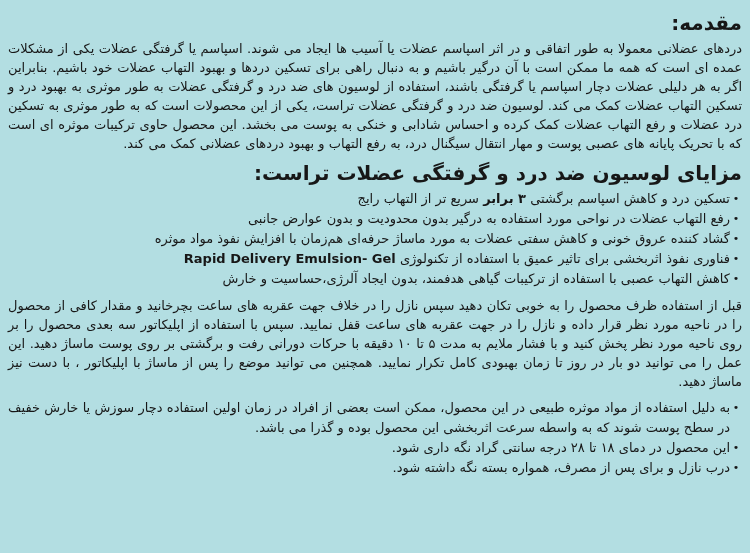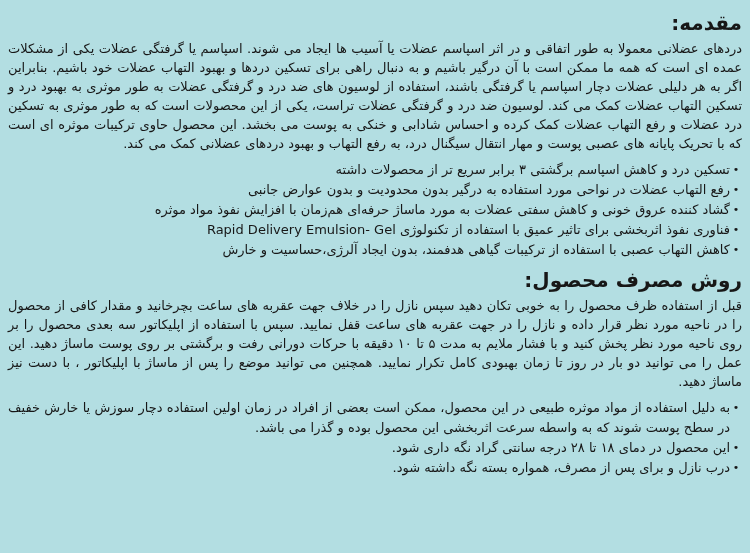--- a/index.html
+++ b/index.html
@@ -59,38 +59,39 @@
     flex: 0 0 auto;
     width: 12px;
     text-align: center;
     font-size: 11px;
     line-height: 20px;
   }
   .li-text {
     flex: 1 1 auto;
   }
   .bold-run {
-    font-weight: normal;
+    font-weight: bold;
   }
 </style>
 </head>
 <body>
 
 <div class="doc">
 
   <div class="section">
     <h2 class="section-heading">مقدمه:</h2>
     <p class="paragraph">دردهای عضلانی معمولا به طور اتفاقی و در اثر اسپاسم عضلات یا آسیب ها ایجاد می شوند. اسپاسم یا گرفتگی عضلات یکی از مشکلات عمده ای است که همه ما ممکن است با آن درگیر باشیم و به دنبال راهی برای تسکین دردها و بهبود التهاب عضلات خود باشیم. بنابراین اگر به هر دلیلی عضلات دچار اسپاسم یا گرفتگی باشند، استفاده از لوسیون های ضد درد و گرفتگی عضلات به طور موثری به بهبود درد و تسکین التهاب عضلات کمک می کند. لوسیون ضد درد و گرفتگی عضلات تراست، یکی از این محصولات است که به طور موثری به تسکین درد عضلات و رفع التهاب عضلات کمک کرده و احساس شادابی و خنکی به پوست می بخشد. این محصول حاوی ترکیبات موثره ای است که با تحریک پایانه های عصبی پوست و مهار انتقال سیگنال درد، به رفع التهاب و بهبود دردهای عضلانی کمک می کند.</p>
   </div>
 
   <div class="section">
+    <h2 class="section-heading">مزایای لوسیون ضد درد و گرفتگی عضلات تراست:</h2>
     <ul class="bullet-list">
       <li>
         <span class="bullet-marker">•</span>
-        <span class="li-text"><span>تسکین درد و کاهش اسپاسم برگشتی </span><span class="bold-run">۳ برابر</span><span> سریع تر از محصولات داشته</span></span>
+        <span class="li-text"><span>تسکین درد و کاهش اسپاسم برگشتی </span><span class="bold-run">۳ برابر</span><span> سریع تر از التهاب رایج</span></span>
       </li>
       <li>
         <span class="bullet-marker">•</span>
         <span class="li-text"><span>رفع التهاب عضلات در نواحی مورد استفاده به درگیر بدون محدودیت و بدون عوارض جانبی</span><span class="bold-run"></span><span></span></span>
       </li>
       <li>
         <span class="bullet-marker">•</span>
         <span class="li-text"><span>گشاد کننده عروق خونی و کاهش سفتی عضلات به مورد ماساژ حرفه‌ای هم‌زمان با افزایش نفوذ مواد موثره</span><span class="bold-run"></span><span></span></span>
       </li>
       <li>
@@ -98,21 +99,20 @@
         <span class="li-text"><span>فناوری نفوذ اثربخشی برای تاثیر عمیق با استفاده از تکنولوژی </span><span class="bold-run">Rapid Delivery Emulsion- Gel</span><span></span></span>
       </li>
       <li>
         <span class="bullet-marker">•</span>
         <span class="li-text"><span>کاهش التهاب عصبی با استفاده از ترکیبات گیاهی هدفمند، بدون ایجاد آلرژی،حساسیت و خارش</span><span class="bold-run"></span><span></span></span>
       </li>
     </ul>
   </div>
 
   <div class="section">
-    <h2 class="section-heading">روش مصرف محصول:</h2>
     <p class="paragraph">قبل از استفاده ظرف محصول را به خوبی تکان دهید سپس نازل را در خلاف جهت عقربه های ساعت بچرخانید و مقدار کافی از محصول را در ناحیه مورد نظر قرار داده و نازل را در جهت عقربه های ساعت قفل نمایید. سپس با استفاده از اپلیکاتور سه بعدی محصول را بر روی ناحیه مورد نظر پخش کنید و با فشار ملایم به مدت ۵ تا ۱۰ دقیقه با حرکات دورانی رفت و برگشتی بر روی پوست ماساژ دهید. این عمل را می توانید دو بار در روز تا زمان بهبودی کامل تکرار نمایید. همچنین می توانید موضع را پس از ماساژ با اپلیکاتور ، با دست نیز ماساژ دهید.</p>
   </div>
 
   <div class="section">
     <ul class="bullet-list justified">
       <li>
         <span class="bullet-marker">•</span>
         <span class="li-text">به دلیل استفاده از مواد موثره طبیعی در این محصول، ممکن است بعضی از افراد در زمان اولین استفاده دچار سوزش یا خارش خفیف در سطح پوست شوند که به واسطه سرعت اثربخشی این محصول بوده و گذرا می باشد.</span>
       </li>
       <li>

